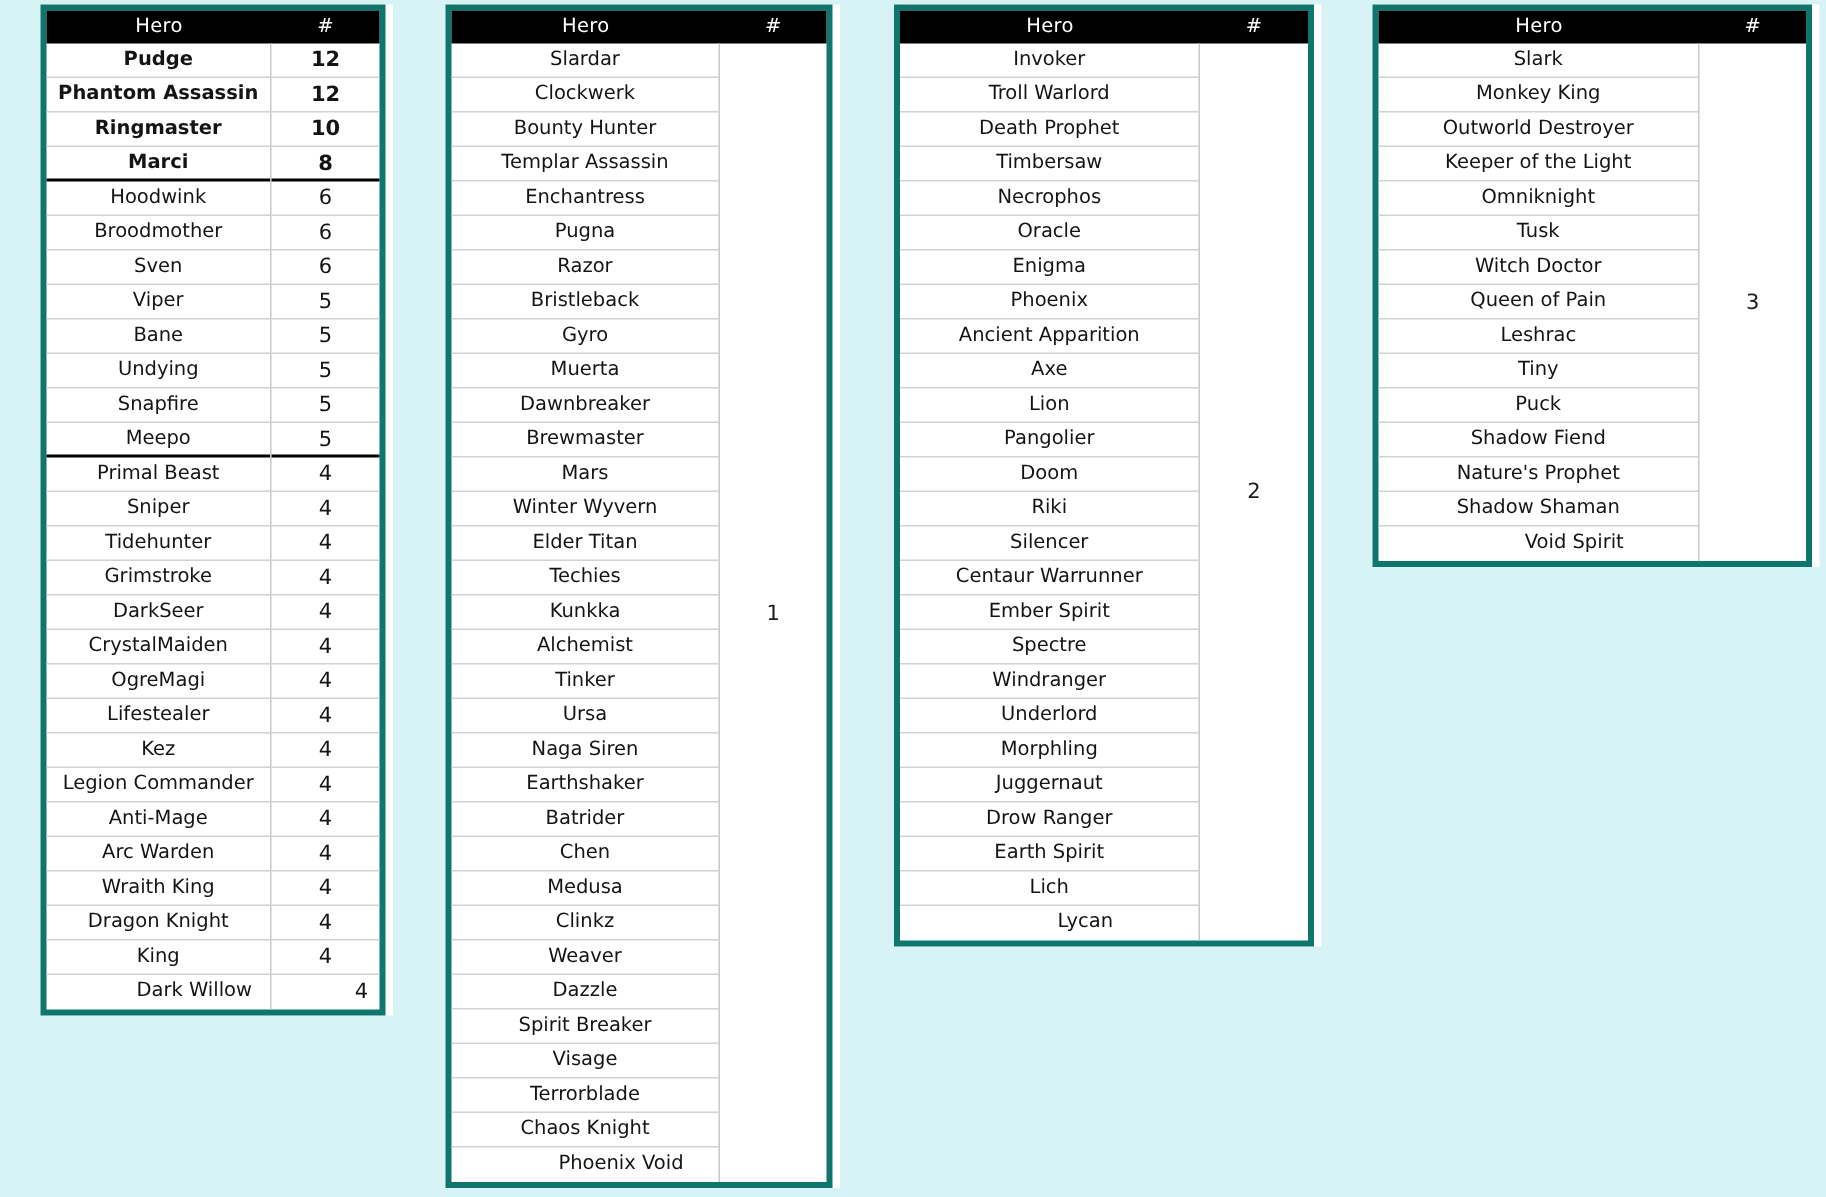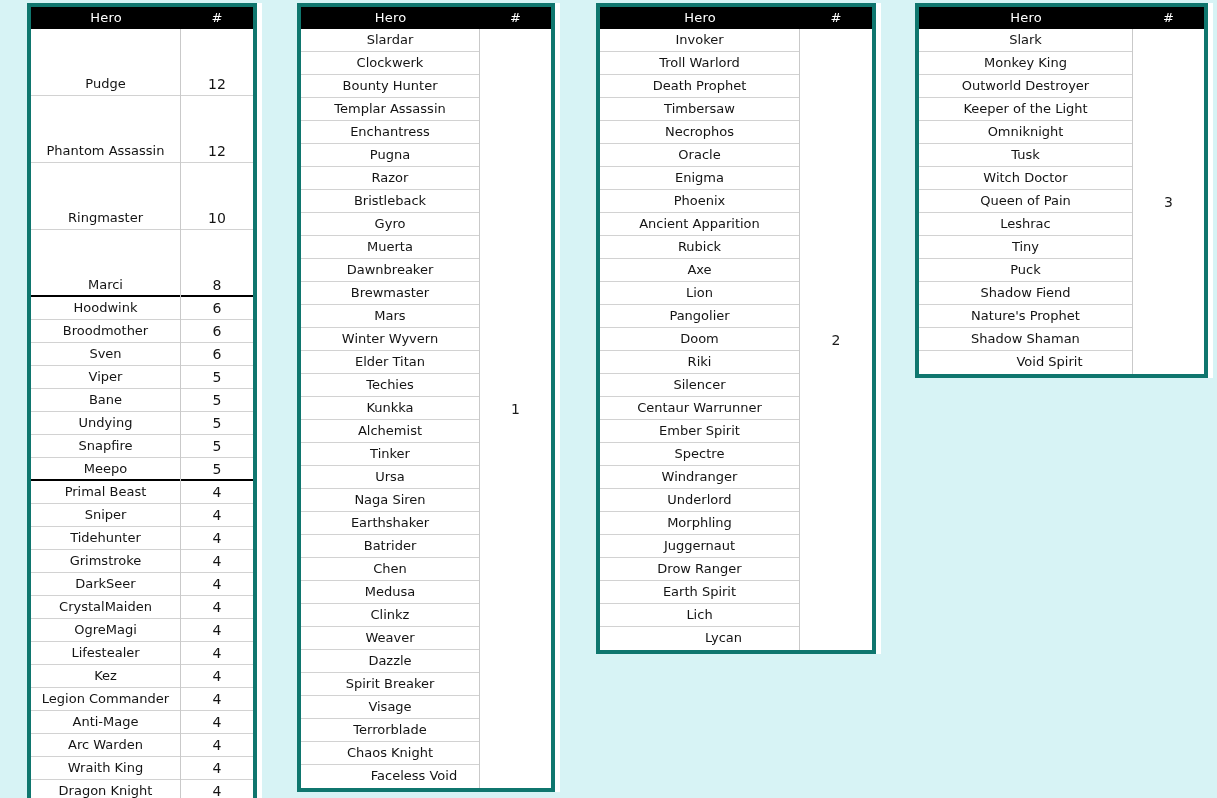--- a/index.html
+++ b/index.html
@@ -30,21 +30,21 @@
   .hero-col{width:var(--hw);border-right:1px solid #c9c9c9;box-sizing:border-box;}
   .count-col{width:var(--cw);}
   .count-col.merged{display:flex;align-items:center;justify-content:center;}
   .cell{
     height:23px;line-height:22px;box-sizing:border-box;
     text-align:center;font-size:13px;color:#141414;
     border-bottom:1px solid #d2d2d2;
     white-space:nowrap;overflow:hidden;
   }
   .cell:last-child{border-bottom:none;padding-left:48px;}
-  .cell.bold{font-weight:normal;margin-top:44px;}
+  .cell.bold{font-weight:bold;}
   .cell.thick{border-bottom:2px solid #000;}
   .count-cell{font-size:14px;}
   .merged-count{font-size:14px;color:#1c1c1c;text-align:center;}
 </style>
 </head>
 <body>
 
 <div class="canvas">
 
   <div class="sheet-table t1">
@@ -148,21 +148,21 @@
           <div class="cell hero-cell">Batrider</div>
           <div class="cell hero-cell">Chen</div>
           <div class="cell hero-cell">Medusa</div>
           <div class="cell hero-cell">Clinkz</div>
           <div class="cell hero-cell">Weaver</div>
           <div class="cell hero-cell">Dazzle</div>
           <div class="cell hero-cell">Spirit Breaker</div>
           <div class="cell hero-cell">Visage</div>
           <div class="cell hero-cell">Terrorblade</div>
           <div class="cell hero-cell">Chaos Knight</div>
-          <div class="cell hero-cell">Faceless Void</div>
+          <div class="cell hero-cell">Phoenix Void</div>
         </div>
       <div class="count-col merged">
           <div class="merged-count">1</div>
         </div>
     </div>
   </div>
 
   <div class="sheet-table t3">
     <div class="thead">
       <div class="th hero-th">Hero</div>
@@ -172,21 +172,20 @@
       <div class="hero-col">
           <div class="cell hero-cell">Invoker</div>
           <div class="cell hero-cell">Troll Warlord</div>
           <div class="cell hero-cell">Death Prophet</div>
           <div class="cell hero-cell">Timbersaw</div>
           <div class="cell hero-cell">Necrophos</div>
           <div class="cell hero-cell">Oracle</div>
           <div class="cell hero-cell">Enigma</div>
           <div class="cell hero-cell">Phoenix</div>
           <div class="cell hero-cell">Ancient Apparition</div>
-          <div class="cell hero-cell">Rubick</div>
           <div class="cell hero-cell">Axe</div>
           <div class="cell hero-cell">Lion</div>
           <div class="cell hero-cell">Pangolier</div>
           <div class="cell hero-cell">Doom</div>
           <div class="cell hero-cell">Riki</div>
           <div class="cell hero-cell">Silencer</div>
           <div class="cell hero-cell">Centaur Warrunner</div>
           <div class="cell hero-cell">Ember Spirit</div>
           <div class="cell hero-cell">Spectre</div>
           <div class="cell hero-cell">Windranger</div>

